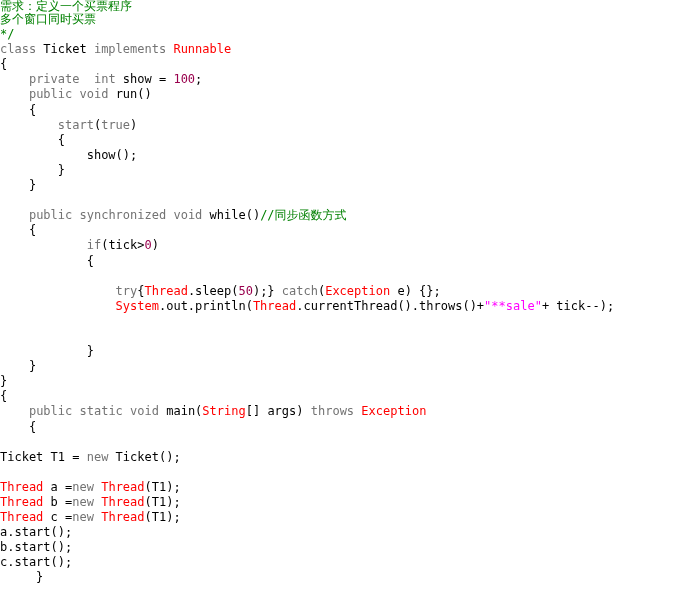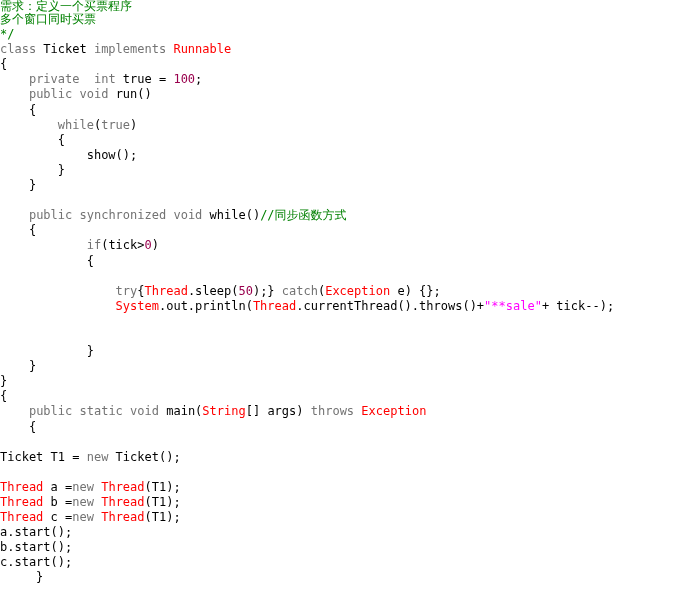--- a/index.html
+++ b/index.html
@@ -44,24 +44,24 @@
 </style>
 </head>
 <body>
 
 <div id="code-listing">
     <div class="code-line"><span class="tok tok-comment">需求：定义一个买票程序</span></div>
     <div class="code-line"><span class="tok tok-comment">多个窗口同时买票</span></div>
     <div class="code-line"><span class="tok tok-comment">*/</span></div>
     <div class="code-line"><span class="tok tok-kw">class</span><span class="tok tok-plain"> Ticket </span><span class="tok tok-kw">implements</span><span class="tok tok-plain"> </span><span class="tok tok-type">Runnable</span></div>
     <div class="code-line"><span class="tok tok-plain">{</span></div>
-    <div class="code-line"><span class="tok tok-plain">    </span><span class="tok tok-kw">private</span><span class="tok tok-plain">  </span><span class="tok tok-kw">int</span><span class="tok tok-plain"> true = </span><span class="tok tok-num">100</span><span class="tok tok-plain">;</span></div>
+    <div class="code-line"><span class="tok tok-plain">    </span><span class="tok tok-kw">private</span><span class="tok tok-plain">  </span><span class="tok tok-kw">int</span><span class="tok tok-plain"> show = </span><span class="tok tok-num">100</span><span class="tok tok-plain">;</span></div>
     <div class="code-line"><span class="tok tok-plain">    </span><span class="tok tok-kw">public</span><span class="tok tok-plain"> </span><span class="tok tok-kw">void</span><span class="tok tok-plain"> run()</span></div>
     <div class="code-line"><span class="tok tok-plain">    {</span></div>
-    <div class="code-line"><span class="tok tok-plain">        </span><span class="tok tok-kw">while</span><span class="tok tok-plain">(</span><span class="tok tok-kw">true</span><span class="tok tok-plain">)</span></div>
+    <div class="code-line"><span class="tok tok-plain">        </span><span class="tok tok-kw">start</span><span class="tok tok-plain">(</span><span class="tok tok-kw">true</span><span class="tok tok-plain">)</span></div>
     <div class="code-line"><span class="tok tok-plain">        {</span></div>
     <div class="code-line"><span class="tok tok-plain">            show();</span></div>
     <div class="code-line"><span class="tok tok-plain">        }</span></div>
     <div class="code-line"><span class="tok tok-plain">    }</span></div>
     <div class="code-line">&nbsp;</div>
     <div class="code-line"><span class="tok tok-plain">    </span><span class="tok tok-kw">public</span><span class="tok tok-plain"> </span><span class="tok tok-kw">synchronized</span><span class="tok tok-plain"> </span><span class="tok tok-kw">void</span><span class="tok tok-plain"> while()</span><span class="tok tok-comment">//同步函数方式</span></div>
     <div class="code-line"><span class="tok tok-plain">    {</span></div>
     <div class="code-line"><span class="tok tok-plain">            </span><span class="tok tok-kw">if</span><span class="tok tok-plain">(tick&gt;</span><span class="tok tok-num">0</span><span class="tok tok-plain">)</span></div>
     <div class="code-line"><span class="tok tok-plain">            {</span></div>
     <div class="code-line">&nbsp;</div>

